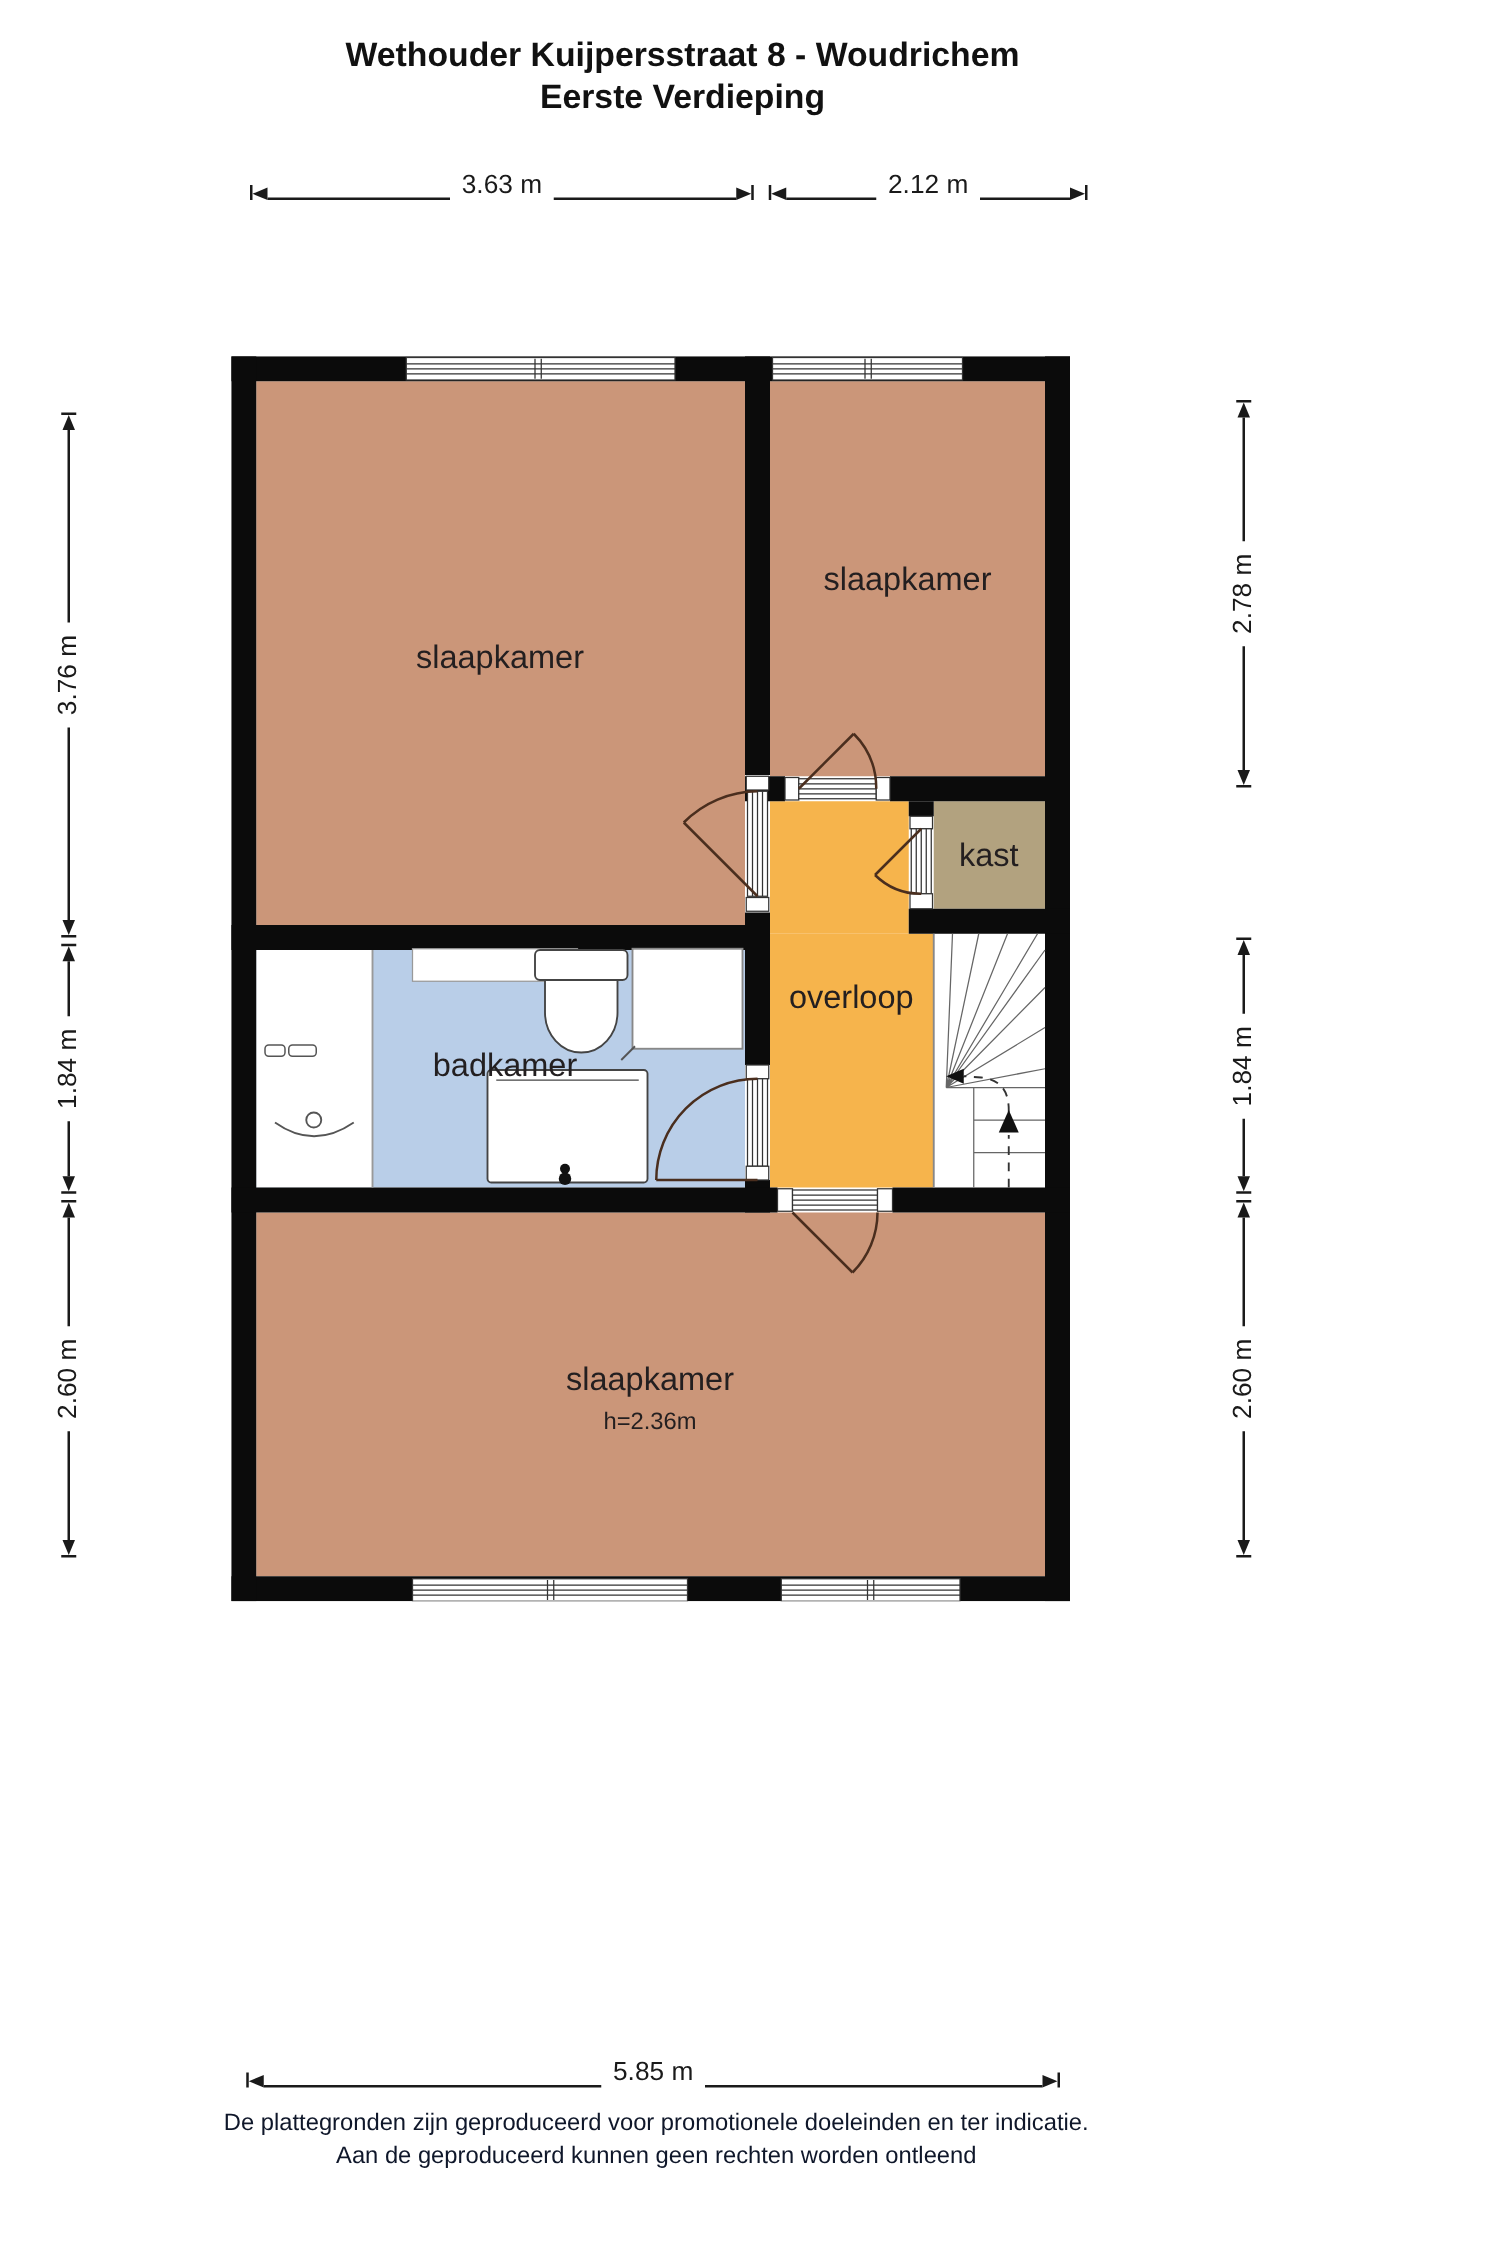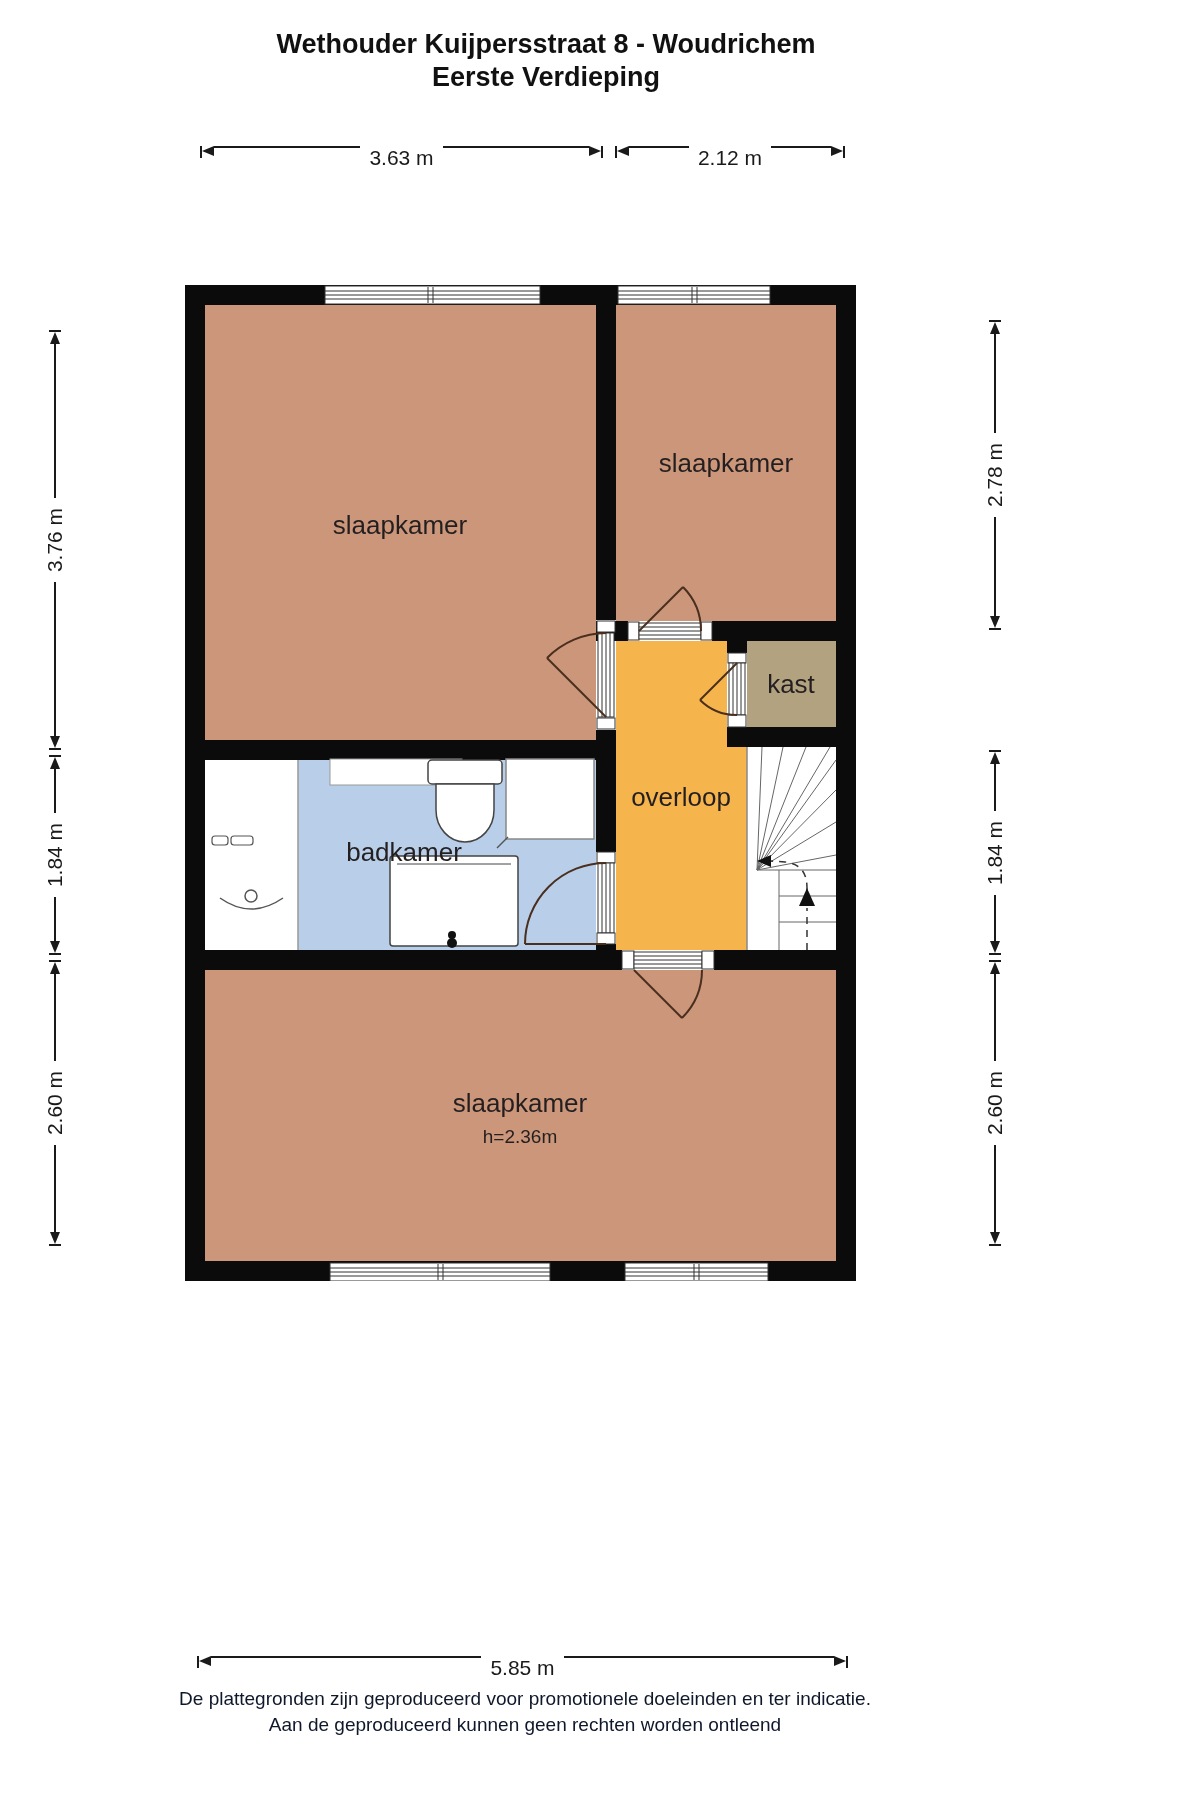--- a/index.html
+++ b/index.html
@@ -2,21 +2,21 @@
 <html><head>
 <meta charset="utf-8">
 <style>
   html,body{margin:0;padding:0;background:#ffffff;}
   body{width:1200px;height:1800px;position:relative;font-family:"Liberation Sans",sans-serif;color:#1a1a1a;}
   .abs{position:absolute;}
   
   .titlebox{left:0;top:28px;width:1060px;text-align:center;}
   .t1,.t2{font-size:27px;font-weight:bold;color:#111;line-height:33px;padding-left:32px;}
   
-  .hdim{display:flex;align-items:flex-start;height:14px;}
+  .hdim{display:flex;align-items:flex-end;height:14px;}
   .ln{flex:1;height:0;border-top:2px solid #1a1a1a;}
   .lbl{padding:0 9px;font-size:21px;white-space:nowrap;}
   .ah{width:0;height:0;}
   .ah.l{border-top:5px solid transparent;border-bottom:5px solid transparent;border-right:12px solid #1a1a1a;}
   .ah.r{border-top:5px solid transparent;border-bottom:5px solid transparent;border-left:12px solid #1a1a1a;}
   .ah.u{border-left:5px solid transparent;border-right:5px solid transparent;border-bottom:12px solid #1a1a1a;}
   .ah.d{border-left:5px solid transparent;border-right:5px solid transparent;border-top:12px solid #1a1a1a;}
   .tick{width:2px;height:12px;background:#1a1a1a;}
   
   .vdim{display:flex;flex-direction:column;align-items:center;width:14px;}
@@ -39,21 +39,21 @@
 
 <div class="abs hdim" style="left:200px;top:146px;width:403px;">
   <div class="tick"></div>
     <div class="ah l"></div>
   <div class="ln"></div>
   <div class="lbl">3.63 m</div>
   <div class="ln"></div>
   <div class="ah r"></div>
     <div class="tick"></div>
 </div>
-<div class="abs hdim" style="left:615px;top:146px;width:230px;">
+<div class="abs hdim" style="left:615px;top:146px;width:255px;">
   <div class="tick"></div>
     <div class="ah l"></div>
   <div class="ln"></div>
   <div class="lbl">2.12 m</div>
   <div class="ln"></div>
   <div class="ah r"></div>
     <div class="tick"></div>
 </div>
 
 <div class="abs vdim" style="left:48px;top:330px;height:420px;">

